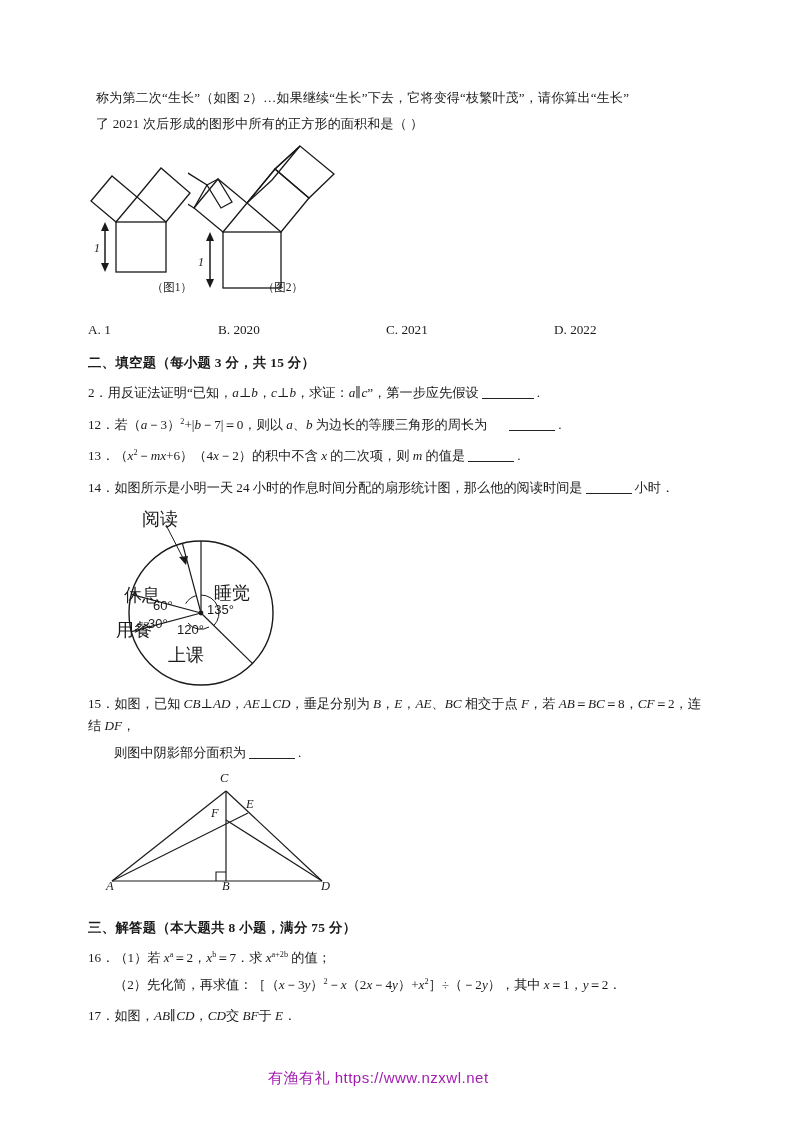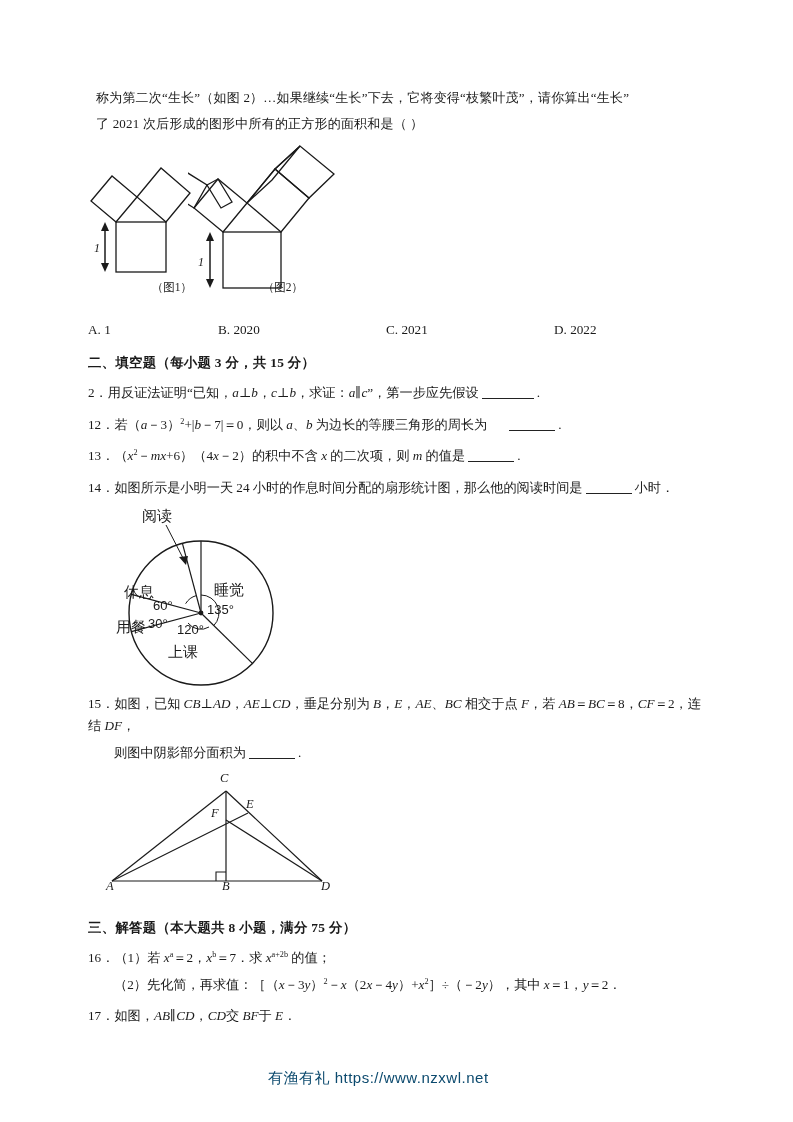--- a/index.html
+++ b/index.html
@@ -68,21 +68,21 @@
   .ch3 { width: 168px; }
   .figrow { position: relative; height: 172px; margin-top: 6px; }
   .figcap {
     position: absolute;
     font-size: 11.5px;
     text-align: right;
   }
   .piewrap { position: relative; height: 190px; margin: 4px 0 0 18px; }
   .pie-lab {
     position: absolute;
-    font-size: 15px;
+    font-size: 18px;
     font-family: "Liberation Sans", sans-serif;
     white-space: nowrap;
   }
   .ang-lab {
     position: absolute;
     font-size: 13px;
     font-family: "Liberation Sans", sans-serif;
     white-space: nowrap;
   }
   .trigwrap { position: relative; height: 130px; margin: 6px 0 0 10px; }
@@ -90,21 +90,21 @@
     position: absolute;
     font-size: 12.5px;
     font-style: italic;
     font-family: "Liberation Serif", serif;
   }
   .watermark {
     position: absolute;
     left: 268px;
     top: 1069px;
     font-size: 15px;
-    color: #0c4a6e;
+    color: #a21caf;
     font-family: "Liberation Sans", sans-serif;
     letter-spacing: 0.5px;
     white-space: nowrap;
   }
 </style>
 </head>
 <body>
 
 <div class="page">
   <div class="content">

